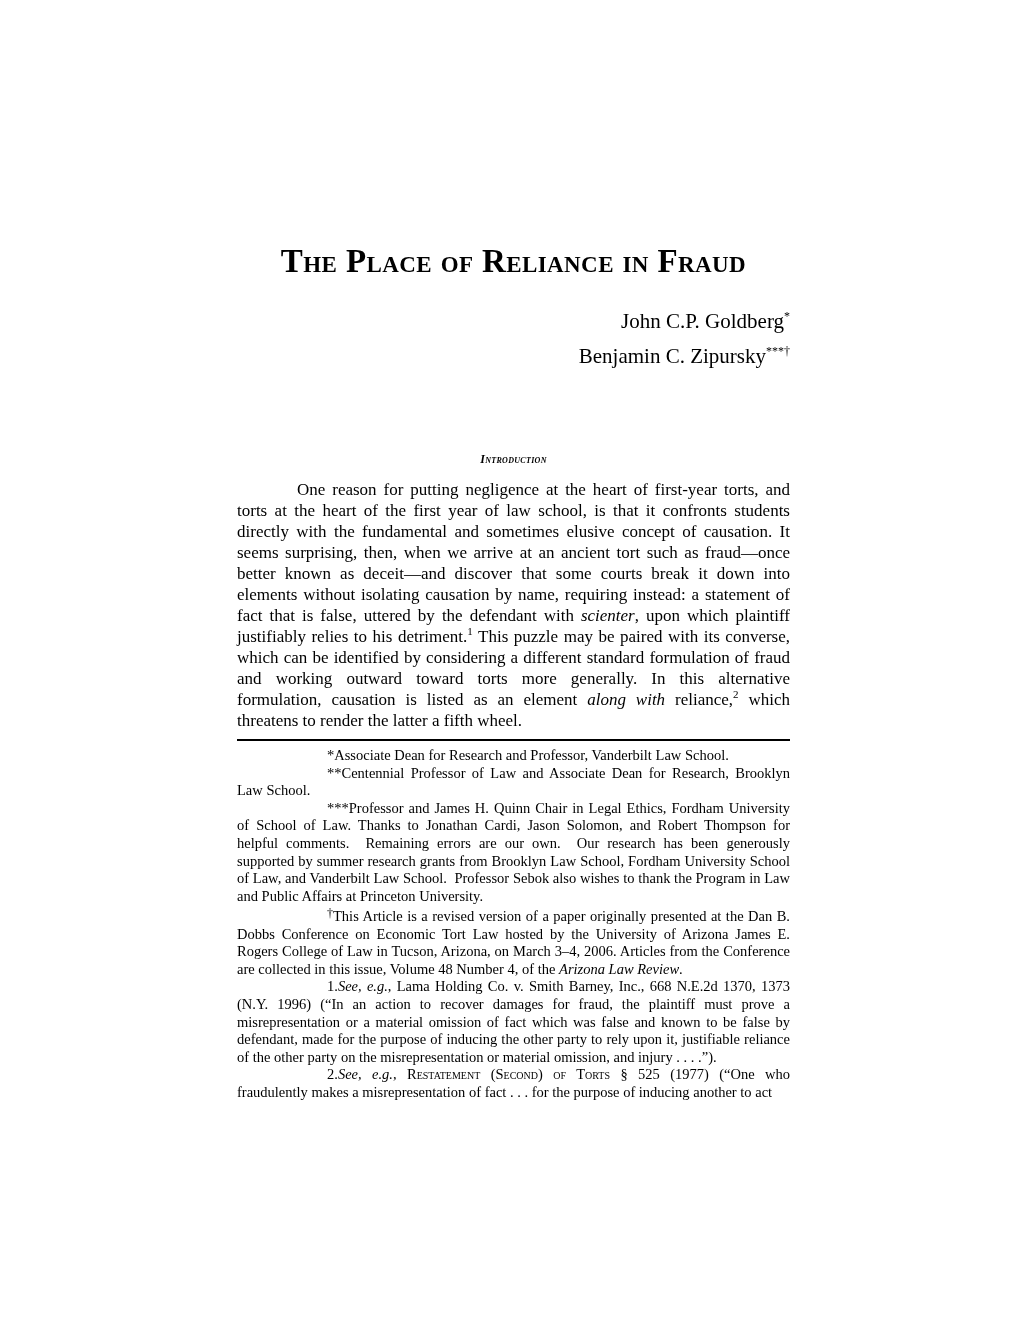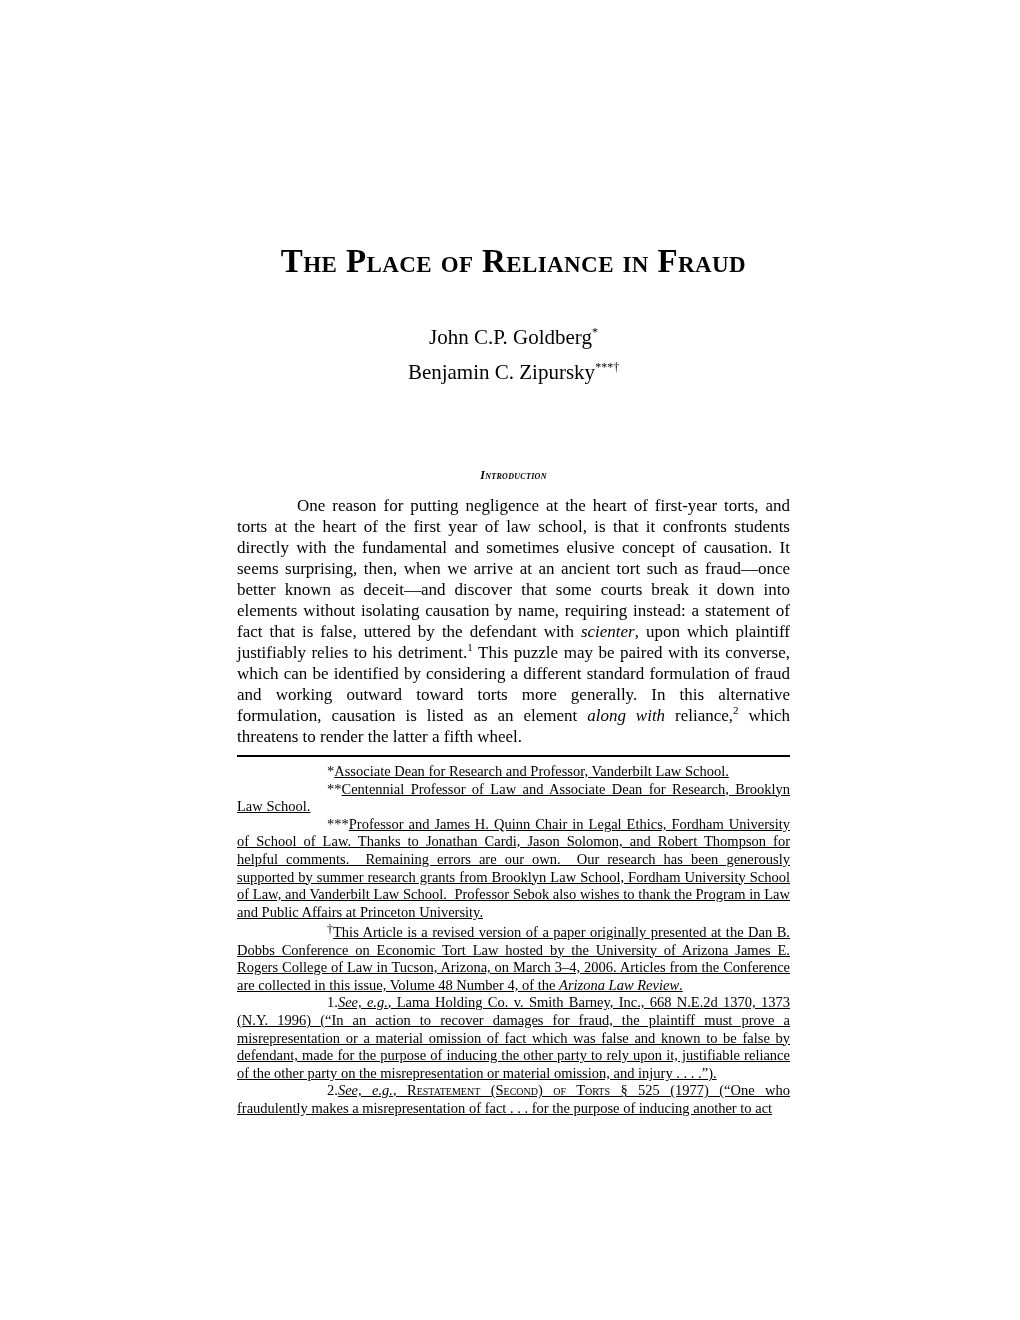--- a/index.html
+++ b/index.html
@@ -21,22 +21,22 @@
   .title {
     margin: 246px 0 0 0;
     text-align: center;
     font-size: 33px;
     line-height: 30px;
     font-weight: bold;
     font-variant: small-caps;
     letter-spacing: 0.4px;
   }
   .authors {
-    margin-top: 44px;
-    text-align: center;
+    margin-top: 28px;
+    text-align: right;
     font-size: 21px;
     line-height: 35px;
     font-weight: normal;
   }
   .authors sup {
     font-size: 12px;
     line-height: 0;
   }
   .section-heading {
     margin: 75px 0 0 0;
@@ -66,21 +66,20 @@
     border: none;
     border-top: 2px solid #000000;
     width: 100%;
     height: 0;
   }
   .footnotes {
     margin-top: 6px;
     font-size: 14.5px;
     line-height: 17.6px;
     text-align: justify;
-    text-decoration: underline;
   }
   .footnote {
     margin: 0;
     text-indent: 45px;
   }
   .fn-marker {
     display: inline-block;
     min-width: 36px;
   }
   .fn-marker.raised {

